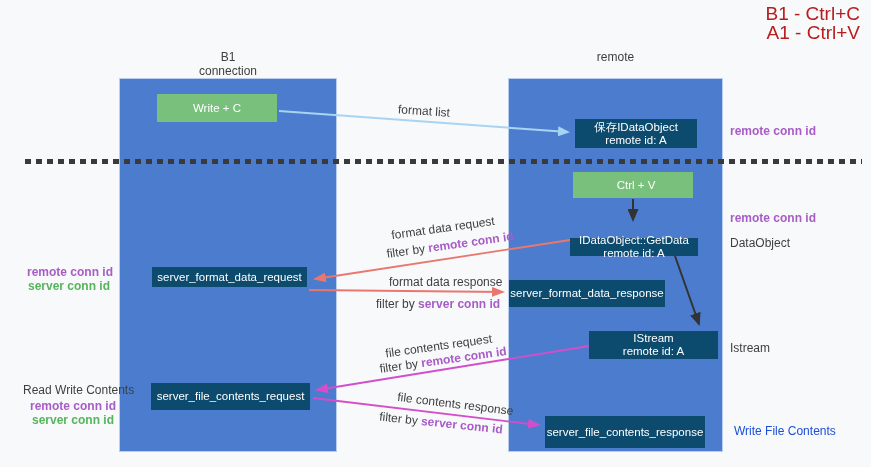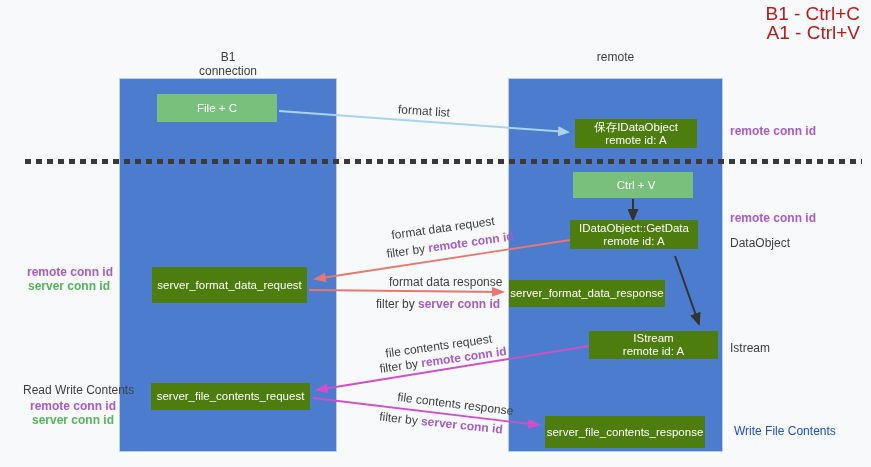--- a/index.html
+++ b/index.html
@@ -5,21 +5,21 @@
   html,body{margin:0;padding:0;background:#f8f9fa;}
   .canvas{position:relative;width:871px;height:467px;background:#f8f9fa;overflow:hidden;
           font-family:"Liberation Sans",sans-serif;color:#3f3f3f;}
   .title{position:absolute;left:0;top:4px;width:860px;text-align:right;font-size:19px;
          line-height:19px;color:#b91c1c;}
   .colheader{position:absolute;top:50px;text-align:center;font-size:12px;line-height:14px;color:#3f3f3f;}
   .column{position:absolute;top:78px;height:374px;background:#4b7ccd;border:1px solid #b9cdef;box-sizing:border-box;}
   .box{position:absolute;display:flex;flex-direction:column;justify-content:center;align-items:center;
        color:#ffffff;font-size:11.5px;line-height:13px;text-align:center;box-sizing:border-box;}
   .green{background:#79c07d;}
-  .orange{background:#4d7c0f;}
+  .orange{background:#0c4a6e;}
   .dashline{position:absolute;left:25px;top:159px;width:837px;height:5px;
             background:repeating-linear-gradient(90deg,#3a3a3a 0 6px,rgba(0,0,0,0) 6px 11px);}
   .alabel{position:absolute;font-size:12px;white-space:nowrap;color:#3f3f3f;}
   .purple{color:#a85cc7;font-weight:bold;}
   .greentx{color:#55b55c;font-weight:bold;}
   .blacktx{color:#3f3f3f;font-weight:normal;}
   .sidelabel{position:absolute;font-size:12px;white-space:nowrap;}
   svg.arrows{position:absolute;left:0;top:0;pointer-events:none;}
 </style>
 </head>
@@ -63,38 +63,38 @@
     <line x1="279" y1="111" x2="568" y2="132" stroke="#a8d4f2" stroke-width="2" marker-end="url(#ah-blue)"></line>
     <line x1="633" y1="199" x2="633" y2="220" stroke="#333333" stroke-width="2" marker-end="url(#ah-black)"></line>
     <line x1="675" y1="256" x2="699" y2="324" stroke="#333333" stroke-width="2" marker-end="url(#ah-black)"></line>
     <line x1="570" y1="240" x2="315" y2="279" stroke="#e9776f" stroke-width="1.8" marker-end="url(#ah-salmon)"></line>
     <line x1="309" y1="290" x2="503" y2="292" stroke="#e9776f" stroke-width="1.8" marker-end="url(#ah-salmon)"></line>
     <line x1="589" y1="346" x2="317" y2="390" stroke="#d34fc9" stroke-width="1.8" marker-end="url(#ah-magenta)"></line>
     <line x1="313" y1="398" x2="539" y2="425" stroke="#d34fc9" stroke-width="1.8" marker-end="url(#ah-magenta)"></line>
   </svg>
 
   <div class="box green" style="left:157px;top:94px;width:120px;height:28px;">
-    <div>File + C</div>
+    <div>Write + C</div>
   </div>
 
   <div class="box orange" style="left:575px;top:119px;width:122px;height:29px;">
     <div>保存IDataObject</div>
     <div>remote id: A</div>
   </div>
 
   <div class="box green" style="left:573px;top:172px;width:120px;height:26px;padding-left:6px;">
     <div>Ctrl + V</div>
   </div>
 
-  <div class="box orange" style="left:570px;top:220px;width:128px;height:29px;">
+  <div class="box orange" style="left:570px;top:238px;width:128px;height:18px;">
     <div>IDataObject::GetData</div>
     <div>remote id: A</div>
   </div>
 
-  <div class="box orange" style="left:152px;top:267px;width:155px;height:36px;">
+  <div class="box orange" style="left:152px;top:267px;width:155px;height:20px;">
     <div>server_format_data_request</div>
   </div>
 
   <div class="box orange" style="left:509px;top:280px;width:156px;height:27px;">
     <div>server_format_data_response</div>
   </div>
 
   <div class="box orange" style="left:589px;top:331px;width:129px;height:28px;">
     <div>IStream</div>
     <div>remote id: A</div>

